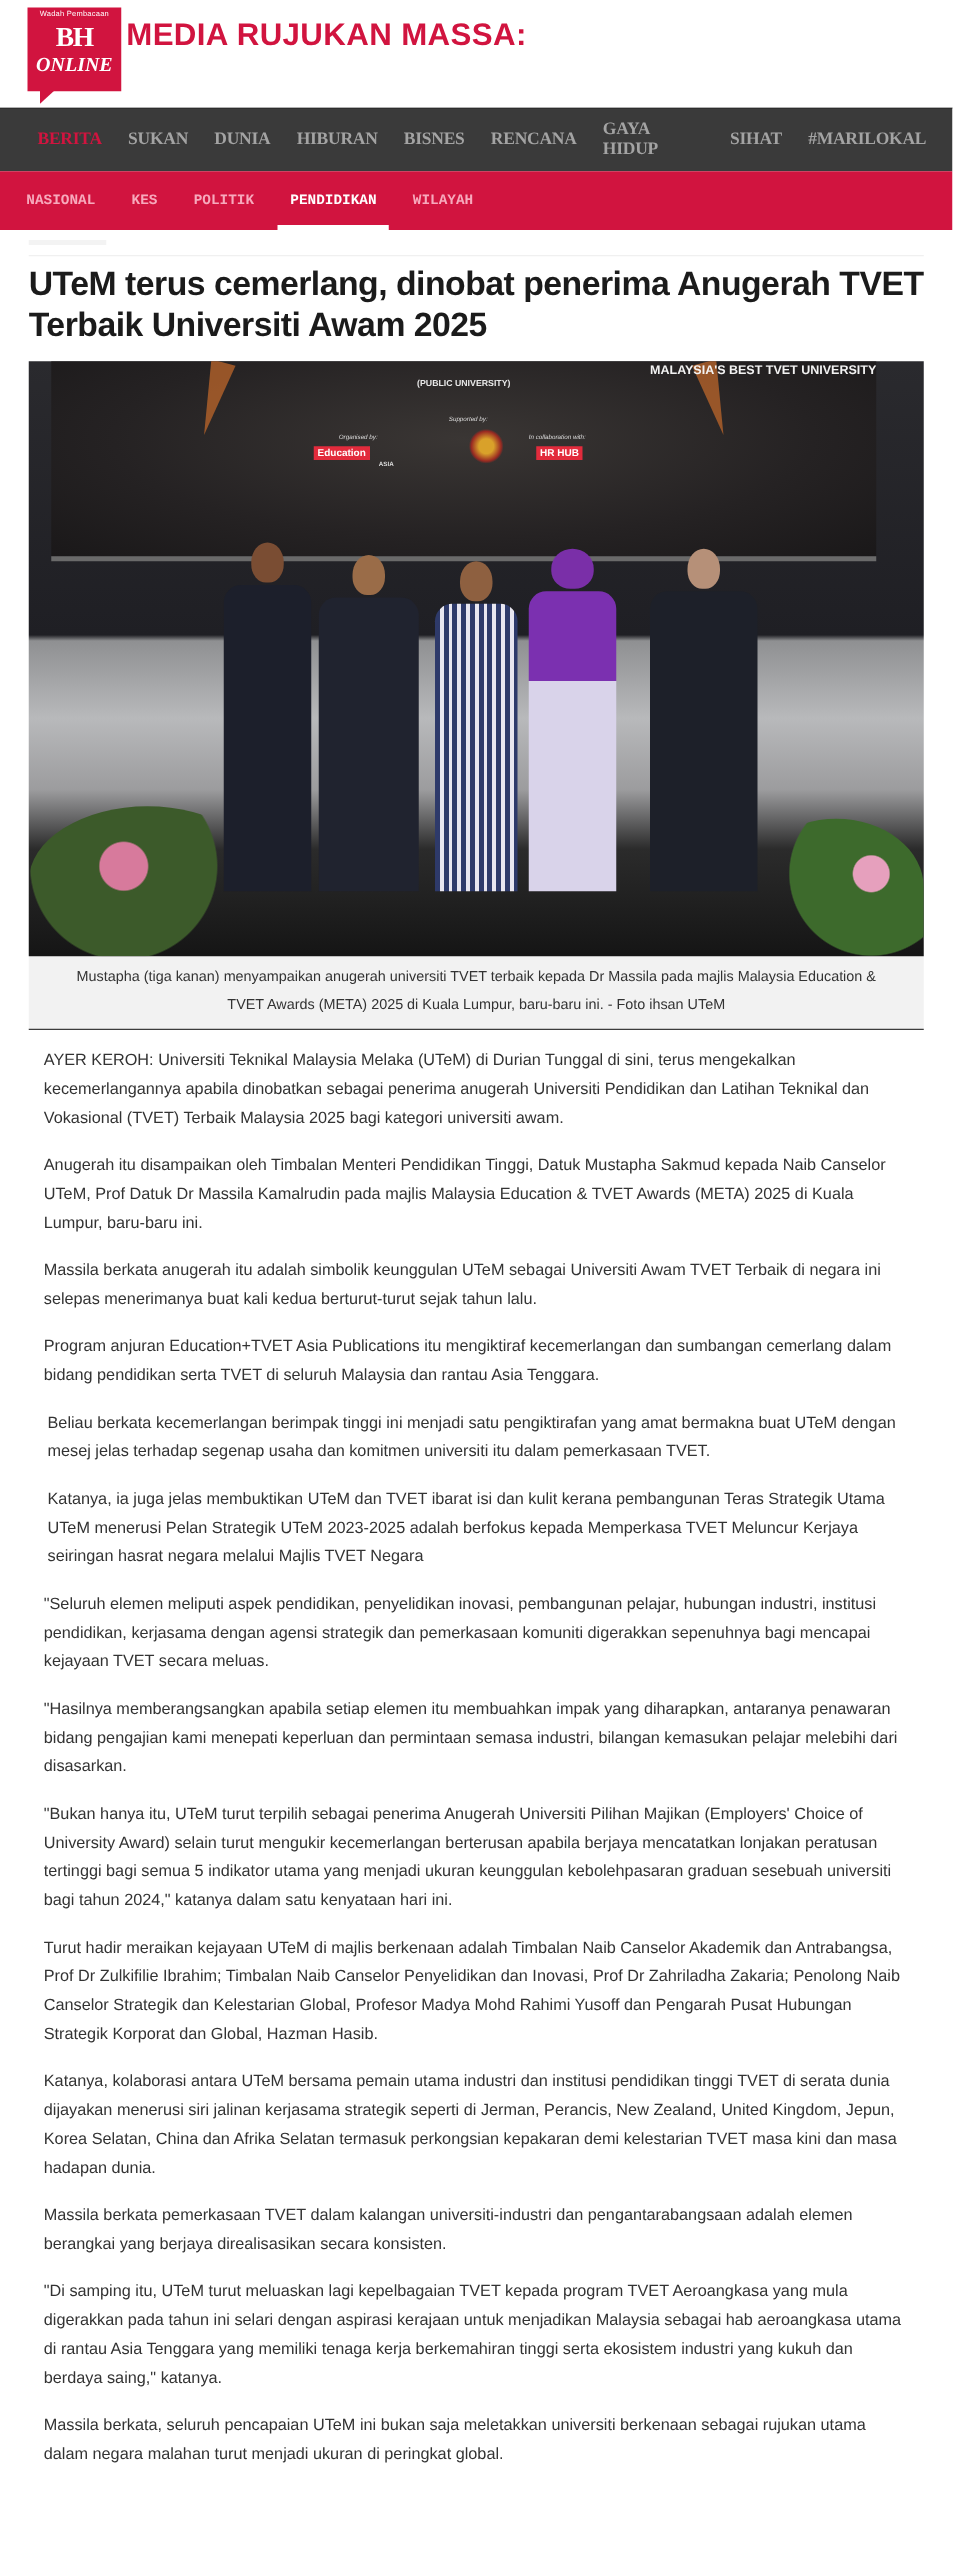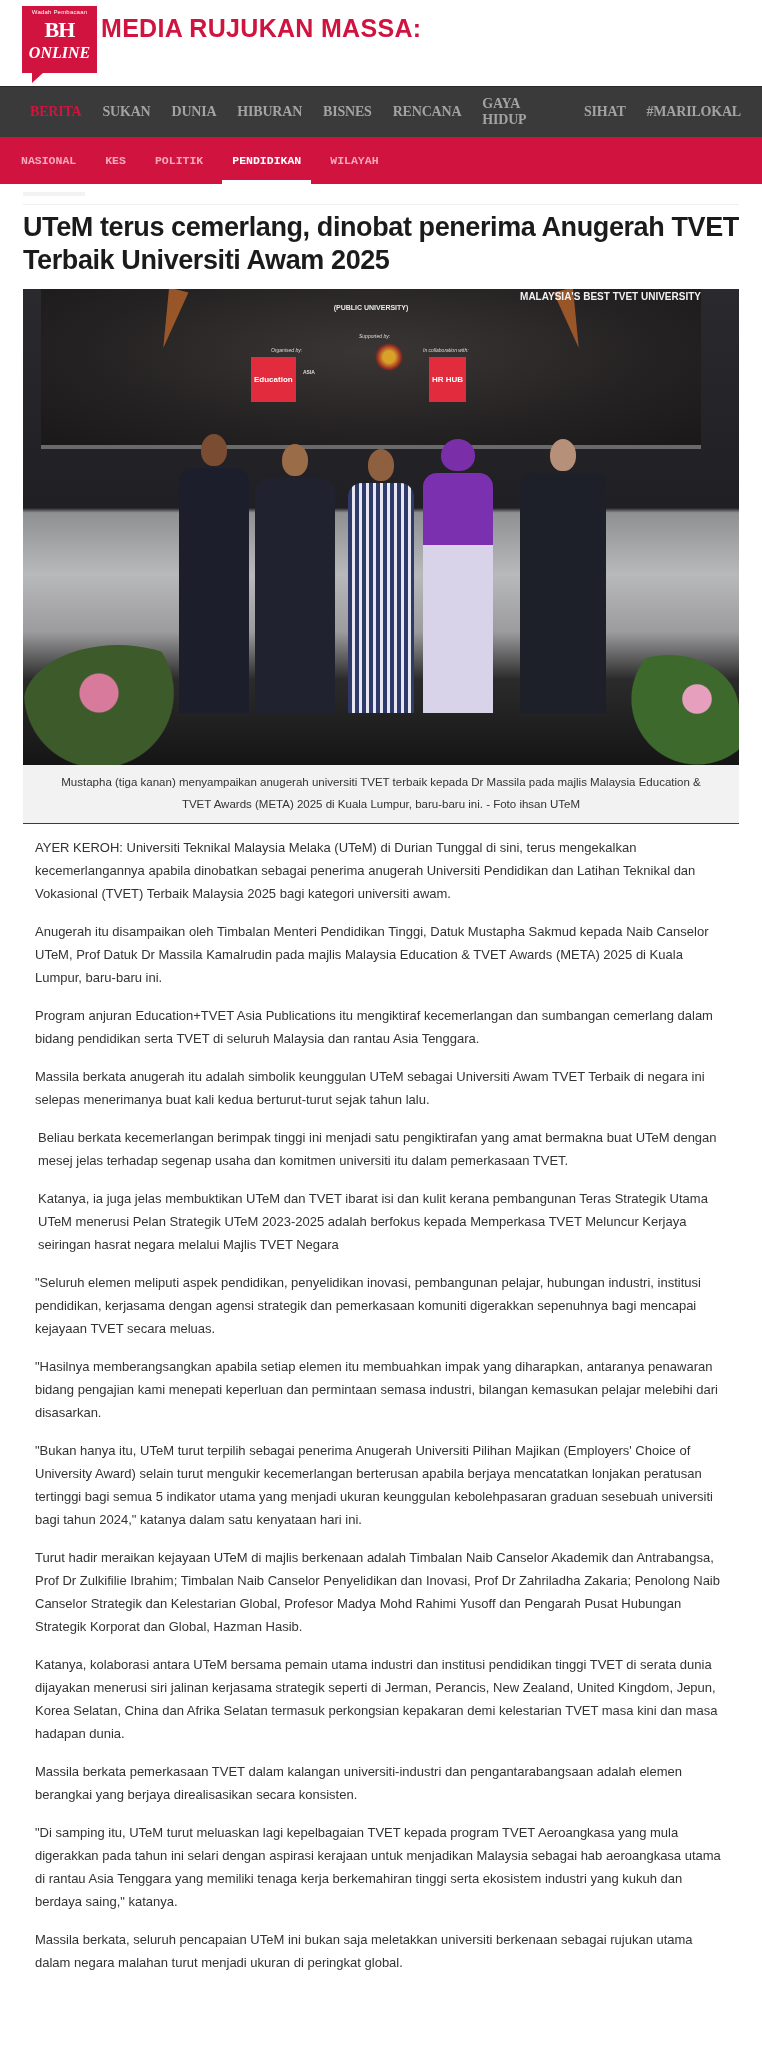--- a/index.html
+++ b/index.html
@@ -68,21 +68,21 @@
     background: linear-gradient(180deg, #2a2a2e 0%, #1f1f24 46%, #8f9092 47%, #b8b9bb 60%, #9c9c9e 72%, #2b2b2b 82%, #151515 100%);
   }
   .screen {
     position: absolute; left: 18px; top: 0; width: 660px; height: 160px;
     background: radial-gradient(ellipse at 50% 40%, #3a3634 0%, #252223 60%, #1a1819 100%);
     border-bottom: 4px solid #6a6a6a;
   }
   .screen-title { position: absolute; left: 0; right: 0; top: 2px; text-align: right; color: #f2f2f2; font-weight: bold; font-size: 10px; }
   .screen-sub { position: absolute; left: 0; right: 0; top: 15px; text-align: center; color: #e8e8e8; font-size: 7px; font-weight: bold; }
   .scr-org { position: absolute; top: 58px; font-size: 5px; color: #ddd; font-style: italic; }
-  .scr-badge { position: absolute; top: 68px; font-size: 8px; font-weight: bold; color: #fff; background: #e22b3c; padding: 18px 3px; }
+  .scr-badge { position: absolute; top: 68px; font-size: 8px; font-weight: bold; color: #fff; background: #e22b3c; padding: 1px 3px; }
   .scr-crest { position: absolute; top: 54px; left: 334px; width: 28px; height: 28px; background: radial-gradient(circle, #d9a12a 30%, #9a2a22 60%, transparent 70%); }
   .spark { position: absolute; width: 0; height: 0; border-left: 10px solid transparent; border-right: 10px solid transparent; border-top: 60px solid #c76b2b; opacity: 0.7; }
 
   .person { position: absolute; bottom: 52px; }
   .person .head { width: 26px; height: 32px; border-radius: 50% 50% 45% 45%; background: #8a5c3c; margin: 0 auto; }
   .person .body { margin: 2px auto 0; border-radius: 14px 14px 0 0; }
   .plant { position: absolute; bottom: 0; border-radius: 50% 50% 0 0; }
 
   .caption {
     background: #f2f2f2; border-bottom: 1px solid #3c3c3c; text-align: center;
@@ -172,22 +172,22 @@
 
       <div class="plant" style="left:0;width:190px;height:120px;background:radial-gradient(circle at 40% 40%,#d77a9c 0 14%,#3c5a2a 15% 55%,transparent 56%);"></div>
       <div class="plant" style="right:0;width:140px;height:110px;background:radial-gradient(circle at 70% 40%,#e6a0bd 0 12%,#3d6a2c 13% 55%,transparent 56%);"></div>
     </div>
     <figcaption class="caption">Mustapha (tiga kanan) menyampaikan anugerah universiti TVET terbaik kepada Dr Massila pada majlis Malaysia Education &amp; TVET Awards (META) 2025 di Kuala Lumpur, baru-baru ini. - Foto ihsan UTeM</figcaption>
   </figure>
 
   <div class="body-text">
     <p>AYER KEROH: Universiti Teknikal Malaysia Melaka (UTeM) di Durian Tunggal di sini, terus mengekalkan kecemerlangannya apabila dinobatkan sebagai penerima anugerah Universiti Pendidikan dan Latihan Teknikal dan Vokasional (TVET) Terbaik Malaysia 2025 bagi kategori universiti awam.</p>
     <p>Anugerah itu disampaikan oleh Timbalan Menteri Pendidikan Tinggi, Datuk Mustapha Sakmud kepada Naib Canselor UTeM, Prof Datuk Dr Massila Kamalrudin pada majlis Malaysia Education &amp; TVET Awards (META) 2025 di Kuala Lumpur, baru-baru ini.</p>
+    <p>Massila berkata anugerah itu adalah simbolik keunggulan UTeM sebagai Universiti Awam TVET Terbaik di negara ini selepas menerimanya buat kali kedua berturut-turut sejak tahun lalu.</p>
     <p>Program anjuran Education+TVET Asia Publications itu mengiktiraf kecemerlangan dan sumbangan cemerlang dalam bidang pendidikan serta TVET di seluruh Malaysia dan rantau Asia Tenggara.</p>
-    <p>Massila berkata anugerah itu adalah simbolik keunggulan UTeM sebagai Universiti Awam TVET Terbaik di negara ini selepas menerimanya buat kali kedua berturut-turut sejak tahun lalu.</p>
     <p class="indent">Beliau berkata kecemerlangan berimpak tinggi ini menjadi satu pengiktirafan yang amat bermakna buat UTeM dengan mesej jelas terhadap segenap usaha dan komitmen universiti itu dalam pemerkasaan TVET.</p>
     <p class="indent">Katanya, ia juga jelas membuktikan UTeM dan TVET ibarat isi dan kulit kerana pembangunan Teras Strategik Utama UTeM menerusi Pelan Strategik UTeM 2023-2025 adalah berfokus kepada Memperkasa TVET Meluncur Kerjaya seiringan hasrat negara melalui Majlis TVET Negara</p>
     <p>"Seluruh elemen meliputi aspek pendidikan, penyelidikan inovasi, pembangunan pelajar, hubungan industri, institusi pendidikan, kerjasama dengan agensi strategik dan pemerkasaan komuniti digerakkan sepenuhnya bagi mencapai kejayaan TVET secara meluas.</p>
     <p>"Hasilnya memberangsangkan apabila setiap elemen itu membuahkan impak yang diharapkan, antaranya penawaran bidang pengajian kami menepati keperluan dan permintaan semasa industri, bilangan kemasukan pelajar melebihi dari disasarkan.</p>
     <p>"Bukan hanya itu, UTeM turut terpilih sebagai penerima Anugerah Universiti Pilihan Majikan (Employers' Choice of University Award) selain turut mengukir kecemerlangan berterusan apabila berjaya mencatatkan lonjakan peratusan tertinggi bagi semua 5 indikator utama yang menjadi ukuran keunggulan kebolehpasaran graduan sesebuah universiti bagi tahun 2024," katanya dalam satu kenyataan hari ini.</p>
     <p>Turut hadir meraikan kejayaan UTeM di majlis berkenaan adalah Timbalan Naib Canselor Akademik dan Antrabangsa, Prof Dr Zulkifilie Ibrahim; Timbalan Naib Canselor Penyelidikan dan Inovasi, Prof Dr Zahriladha Zakaria; Penolong Naib Canselor Strategik dan Kelestarian Global, Profesor Madya Mohd Rahimi Yusoff dan Pengarah Pusat Hubungan Strategik Korporat dan Global, Hazman Hasib.</p>
     <p>Katanya, kolaborasi antara UTeM bersama pemain utama industri dan institusi pendidikan tinggi TVET di serata dunia dijayakan menerusi siri jalinan kerjasama strategik seperti di Jerman, Perancis, New Zealand, United Kingdom, Jepun, Korea Selatan, China dan Afrika Selatan termasuk perkongsian kepakaran demi kelestarian TVET masa kini dan masa hadapan dunia.</p>
     <p>Massila berkata pemerkasaan TVET dalam kalangan universiti-industri dan pengantarabangsaan adalah elemen berangkai yang berjaya direalisasikan secara konsisten.</p>
     <p>"Di samping itu, UTeM turut meluaskan lagi kepelbagaian TVET kepada program TVET Aeroangkasa yang mula digerakkan pada tahun ini selari dengan aspirasi kerajaan untuk menjadikan Malaysia sebagai hab aeroangkasa utama di rantau Asia Tenggara yang memiliki tenaga kerja berkemahiran tinggi serta ekosistem industri yang kukuh dan berdaya saing," katanya.</p>
     <p>Massila berkata, seluruh pencapaian UTeM ini bukan saja meletakkan universiti berkenaan sebagai rujukan utama dalam negara malahan turut menjadi ukuran di peringkat global.</p>

